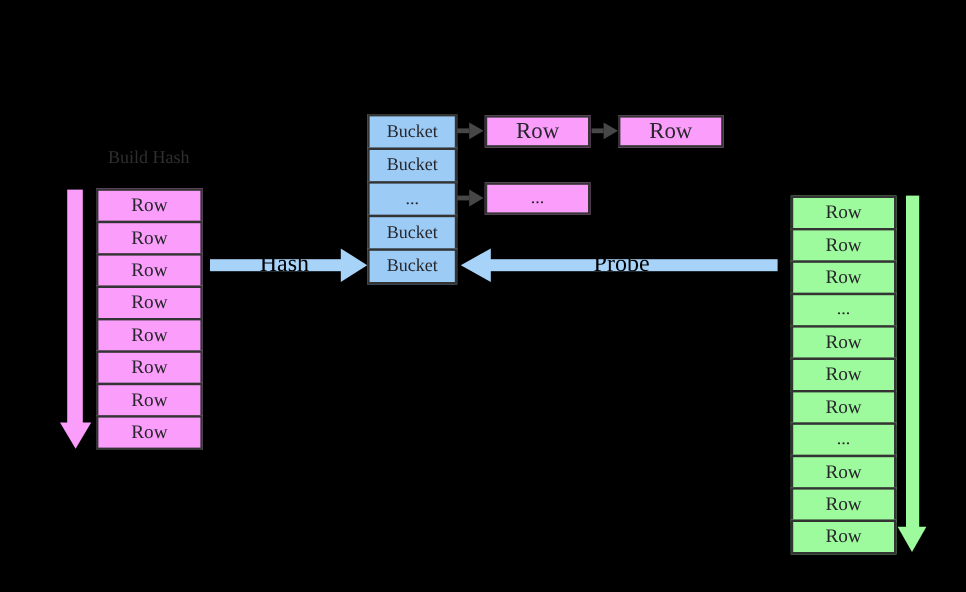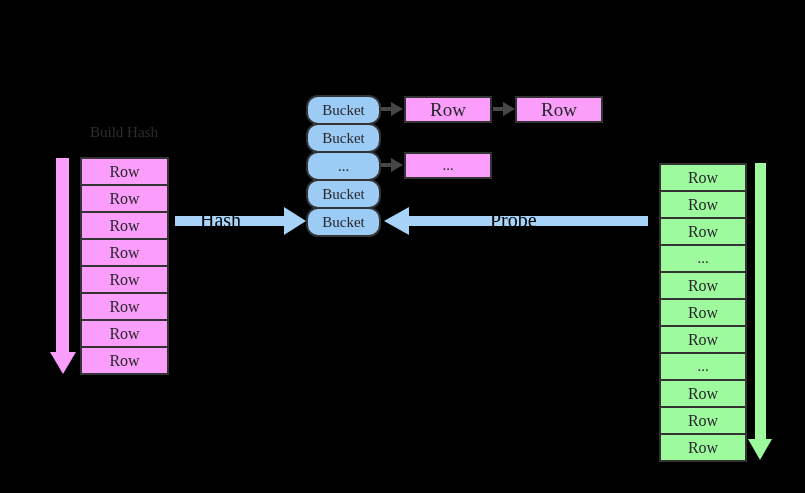--- a/index.html
+++ b/index.html
@@ -30,40 +30,40 @@
     width: 100%;
     border: 2px solid var(--border, #333);
     margin-top: -2px;
     text-align: center;
     color: var(--box-text, #26262b);
     font-size: 16px;
     line-height: 25px;
     height: 29px;
   }
   .cell:first-child { margin-top: 0; }
-  .bucket-cell { height: 30px; line-height: 26px; font-size: 15px; border-radius: 12px; }
+  .bucket-cell { height: 30px; line-height: 26px; font-size: 15px; }
   .pink  { background: var(--pink, #fb9dfb); }
   .blue  { background: var(--blue, #9ccbf5); }
   .green { background: var(--green, #9dfa9d); }
   .chain-box {
     position: absolute;
     width: 88px; height: 27px;
     border: 2px solid var(--border, #333);
     background: var(--pink, #fb9dfb);
     text-align: center;
     line-height: 23px;
     font-size: 19px;
     color: var(--box-text, #26262b);
   }
   .chain-box.small { font-size: 15px; }
   .shaft { position: absolute; }
   .tri { position: absolute; width: 0; height: 0; }
   .flow-label {
     position: absolute;
-    text-align: left;
+    text-align: center;
     font-size: 20px;
     color: var(--flow-label-text, #000);
     z-index: 2;
   }
 </style>
 </head>
 <body>
 
 <div class="stage">
 
@@ -105,21 +105,21 @@
 
   <div class="shaft" style="left:493px; top:107px; width:10px; height:4px; background:var(--connector);"></div>
   <div class="tri" style="left:503px; top:102px; border-top:7px solid transparent; border-bottom:7px solid transparent; border-left:12px solid var(--connector);"></div>
 
   <div class="shaft" style="left:175px; top:216px; width:110px; height:10px; background:var(--arrow-blue);"></div>
   <div class="tri" style="left:284px; top:207px; border-top:14px solid transparent; border-bottom:14px solid transparent; border-left:22px solid var(--arrow-blue);"></div>
   <div class="flow-label" style="left:200px; top:209px; width:74px;">Hash</div>
 
   <div class="tri" style="left:384px; top:207px; border-top:14px solid transparent; border-bottom:14px solid transparent; border-right:25px solid var(--arrow-blue);"></div>
   <div class="shaft" style="left:408px; top:216px; width:240px; height:10px; background:var(--arrow-blue);"></div>
-  <div class="flow-label" style="left:490px; top:209px; width:80px;">Probe</div>
+  <div class="flow-label" style="left:478px; top:209px; width:80px;">Probe</div>
 
 
   <div class="vtable" style="left:659px; top:163px; width:88px;">
     <div class="cell green">Row</div>
     <div class="cell green">Row</div>
     <div class="cell green">Row</div>
     <div class="cell green" style="font-size:15px;">...</div>
     <div class="cell green">Row</div>
     <div class="cell green">Row</div>
     <div class="cell green">Row</div>

